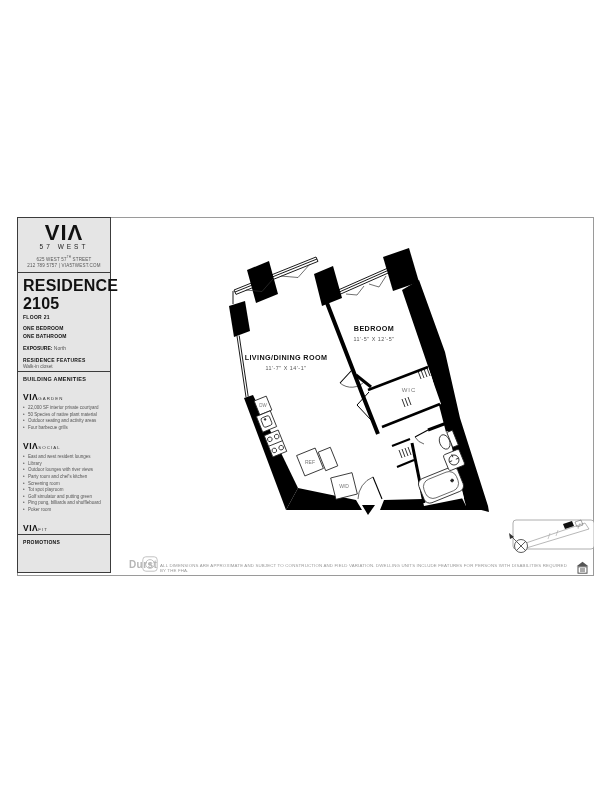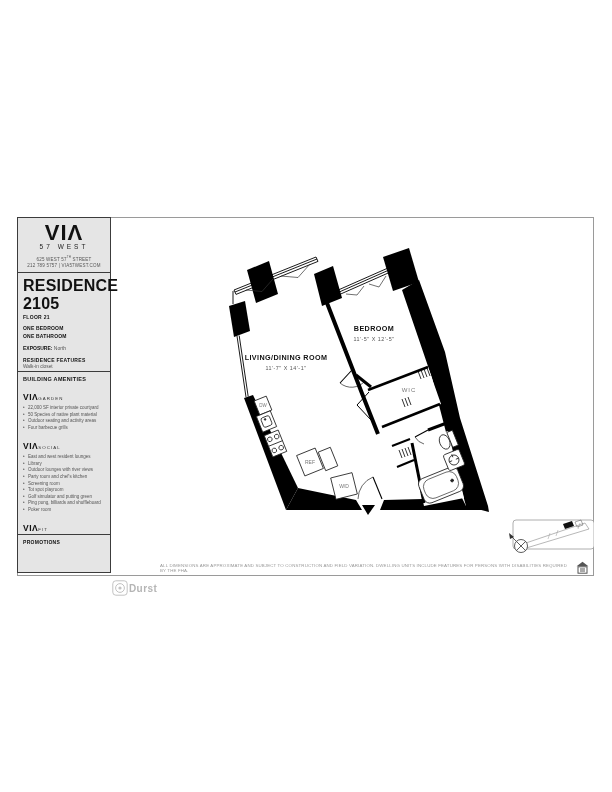--- a/index.html
+++ b/index.html
@@ -40,21 +40,21 @@
   .via-name { font-size:4.4px; color:#333; letter-spacing:1.1px; }
   ul.bullets { list-style:none; }
   ul.bullets li { font-size:4.5px; color:#555; line-height:1.46; padding-left:5px; position:relative; }
   ul.bullets li::before { content:"•"; position:absolute; left:0; top:0; color:#555; }
 
   
   svg.plan { position:absolute; left:111px; top:217px; }
   svg text { font-family:"Liberation Sans", sans-serif; }
 
   
-  .durst { position:absolute; left:112px; top:580px; width:46px; height:18px; }
+  .durst { position:absolute; left:112px; top:556px; width:46px; height:18px;text-align:right; }
   .durst-text { position:absolute; left:17px; top:3px; font-size:10px; font-weight:700;
                 color:#b5b5b5; letter-spacing:.4px; }
   .disclaimer { position:absolute; left:160px; top:563px; width:408px; font-size:4.4px;
                 color:#999; letter-spacing:.14px; }
   .eho { position:absolute; left:576px; top:560px; width:13px; height:13px; }
 </style>
 </head>
 <body>
 
 <div class="page">

